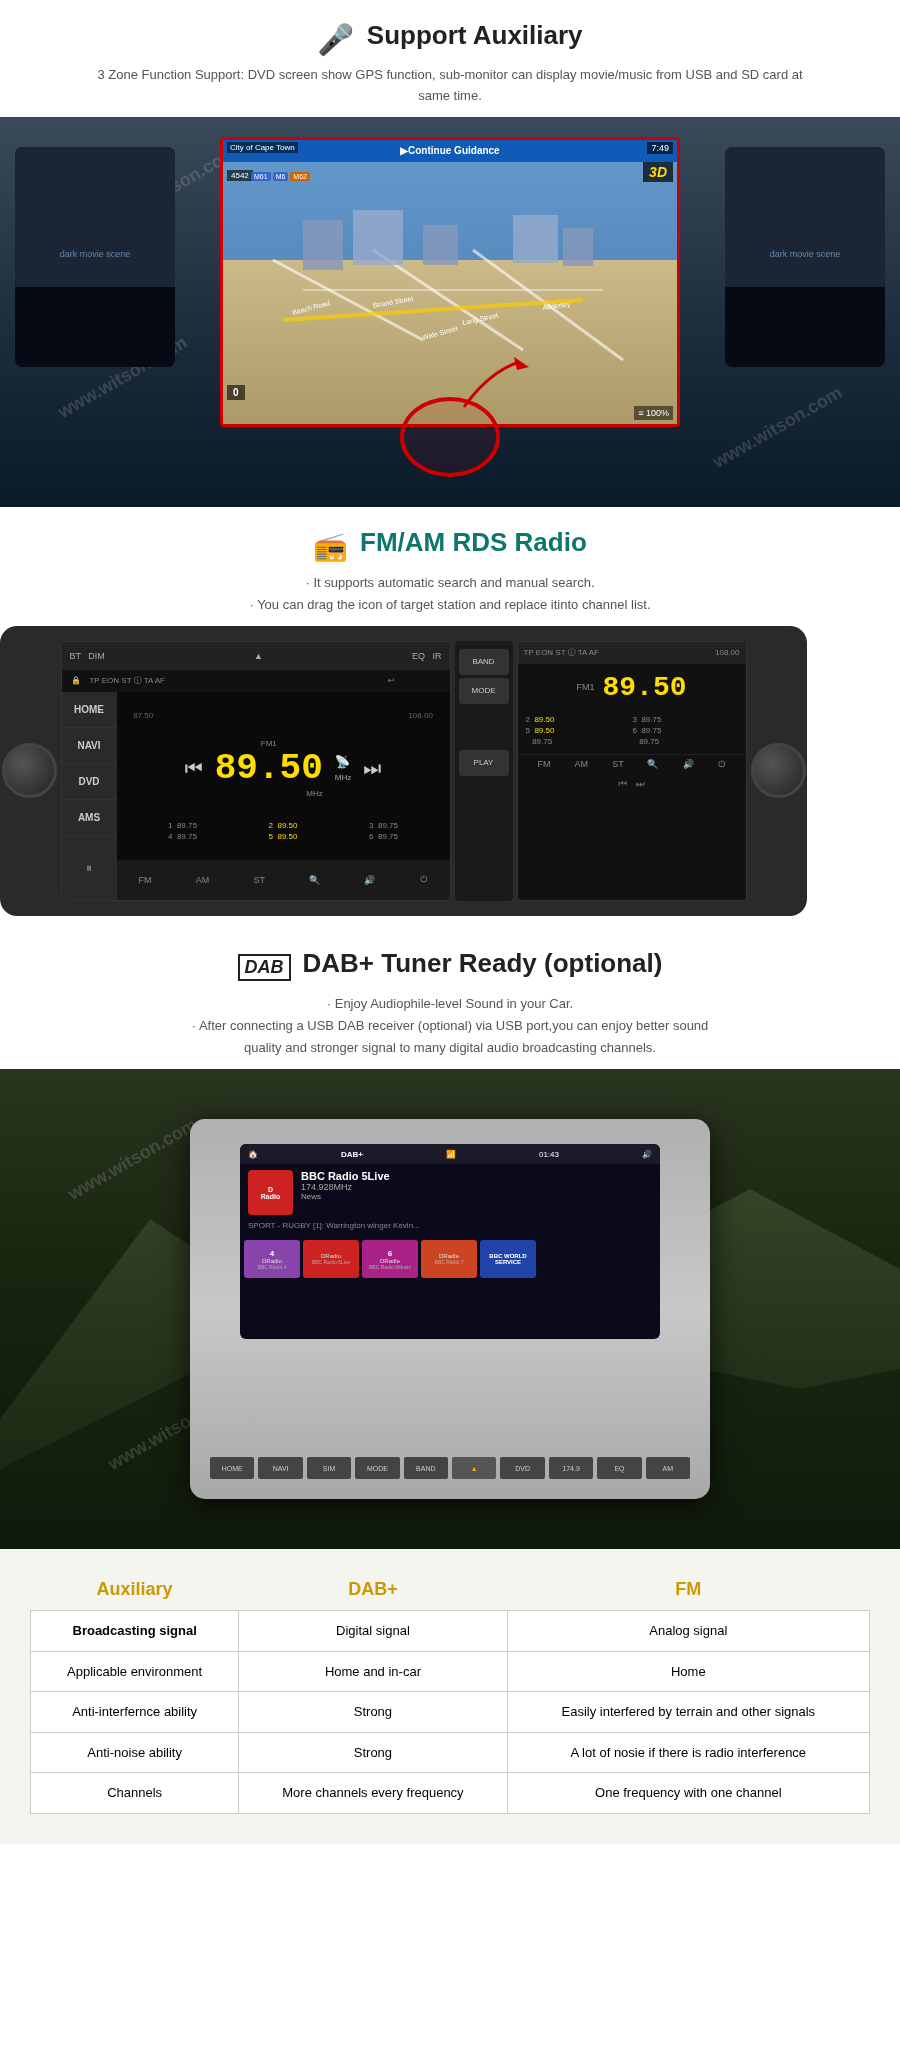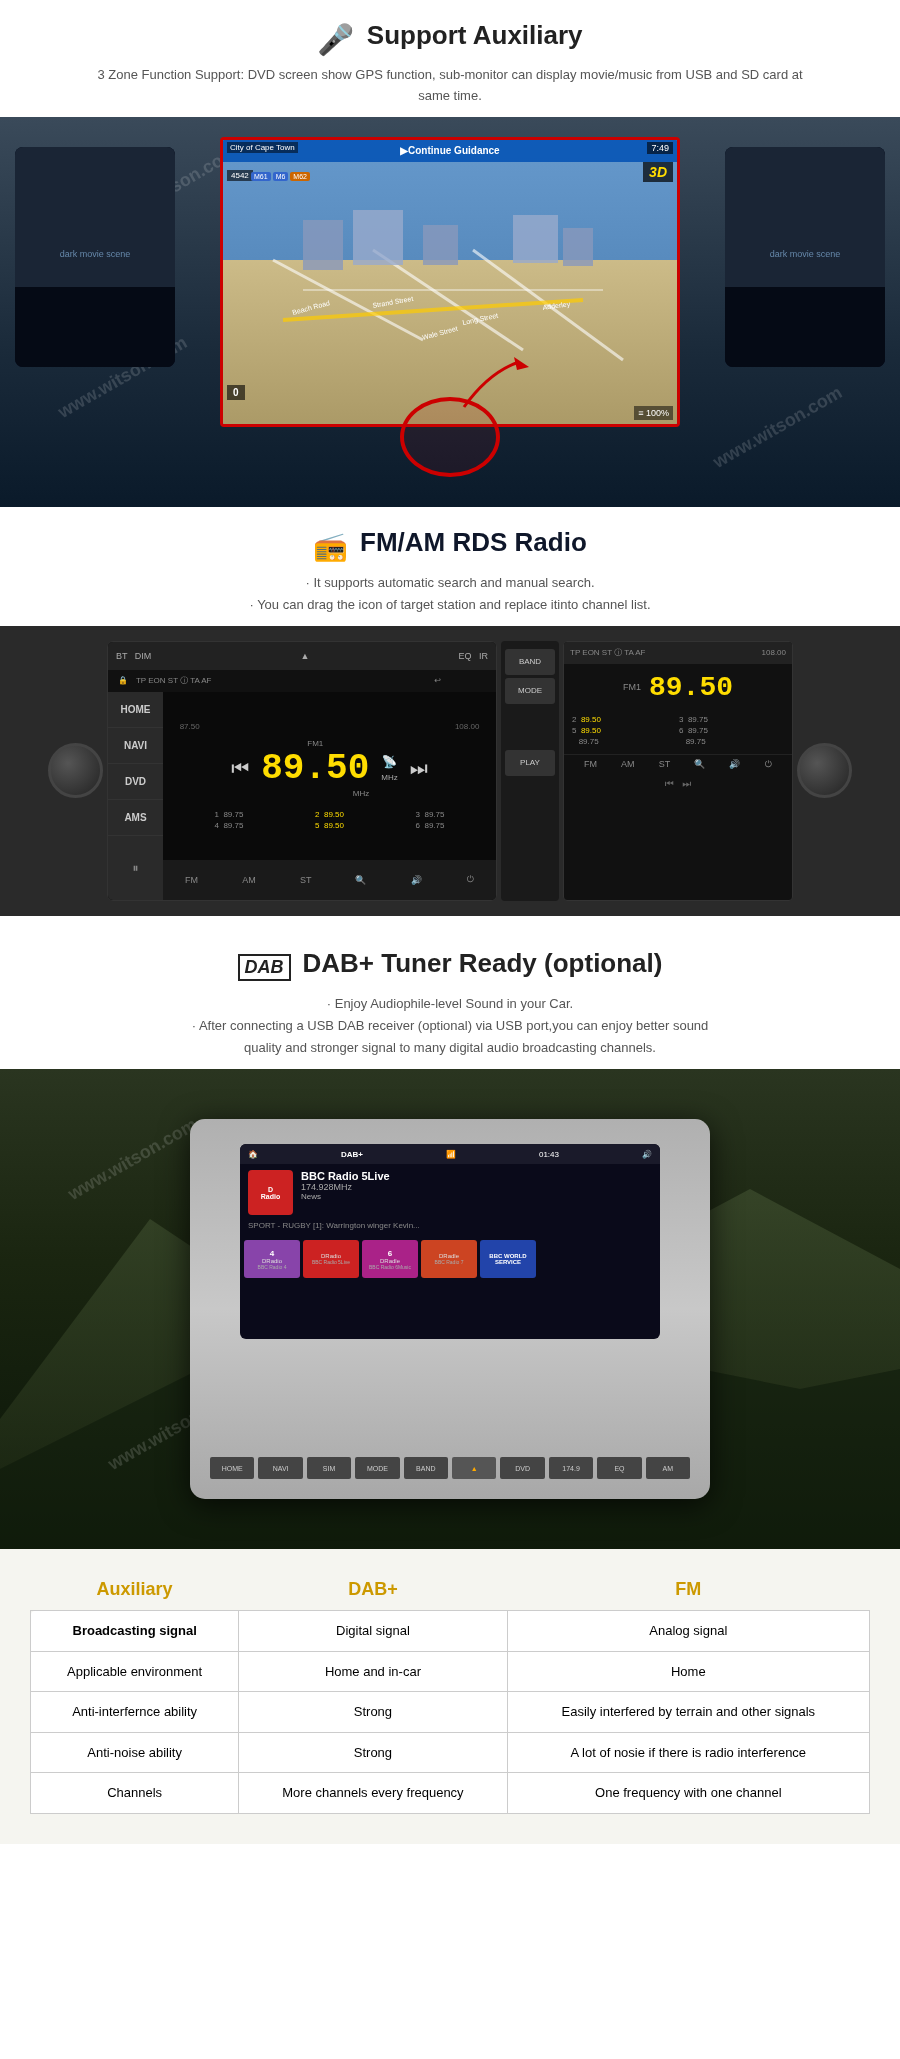--- a/index.html
+++ b/index.html
@@ -94,38 +94,39 @@
 
     
     .section-radio {
       background: #fff;
       text-align: center;
       padding: 20px 60px 10px;
     }
     .section-radio .title {
       font-size: 26px;
       font-weight: bold;
-      color: #0f172a;
+      color: #0f766e;
       margin-bottom: 8px;
     }
     .section-radio .bullets {
       font-size: 13px;
       color: #555;
       line-height: 1.7;
     }
     .radio-image-container {
-      width: 900px;
+      width: 807px;
       height: 290px;
       background: #2a2a2a;
       position: relative;
       overflow: hidden;
       display: flex;
       align-items: center;
       justify-content: center;
       gap: 4px;
+      border-radius: 17px;
     }
     .radio-unit {
       background: #111;
       border-radius: 6px;
       width: 390px;
       height: 260px;
       position: relative;
       overflow: hidden;
       border: 1px solid #333;
     }
@@ -353,21 +354,21 @@
       </div>
 
       <div style="position:absolute;left:0;top:50px;width:55px;bottom:0;background:#2a2a2a;display:flex;flex-direction:column;">
         <div style="height:36px;display:flex;align-items:center;justify-content:center;color:#ccc;font-size:10px;border-bottom:1px solid #333;font-weight:bold;">HOME</div>
         <div style="height:36px;display:flex;align-items:center;justify-content:center;color:#ccc;font-size:10px;border-bottom:1px solid #333;font-weight:bold;">NAVI</div>
         <div style="height:36px;display:flex;align-items:center;justify-content:center;color:#ccc;font-size:10px;border-bottom:1px solid #333;font-weight:bold;">DVD</div>
         <div style="height:36px;display:flex;align-items:center;justify-content:center;color:#ccc;font-size:10px;border-bottom:1px solid #333;font-weight:bold;">AMS</div>
         <div style="flex:1;display:flex;align-items:center;justify-content:center;color:#888;font-size:12px;">⏸</div>
       </div>
 
-      <div style="position:absolute;left:55px;top:50px;right:0;bottom:40px;background:#0a0a0a;display:flex;flex-direction:column;align-items:center;justify-content:center;gap:8px;">
+      <div style="position:absolute;left:55px;top:50px;right:0;bottom:40px;background:#0a0a0a;display:flex;flex-direction:column;align-items:center;justify-content:center;gap:19px;">
 
         <div style="display:flex;justify-content:space-between;width:90%;font-size:8px;color:#666;">
           <span>87.50</span>
           <span>108.00</span>
         </div>
 
         <div style="display:flex;align-items:center;gap:12px;">
           <span style="font-size:20px;color:#ccc;">⏮</span>
           <div>
             <div style="font-size:8px;color:#888;text-align:center;">FM1</div>

